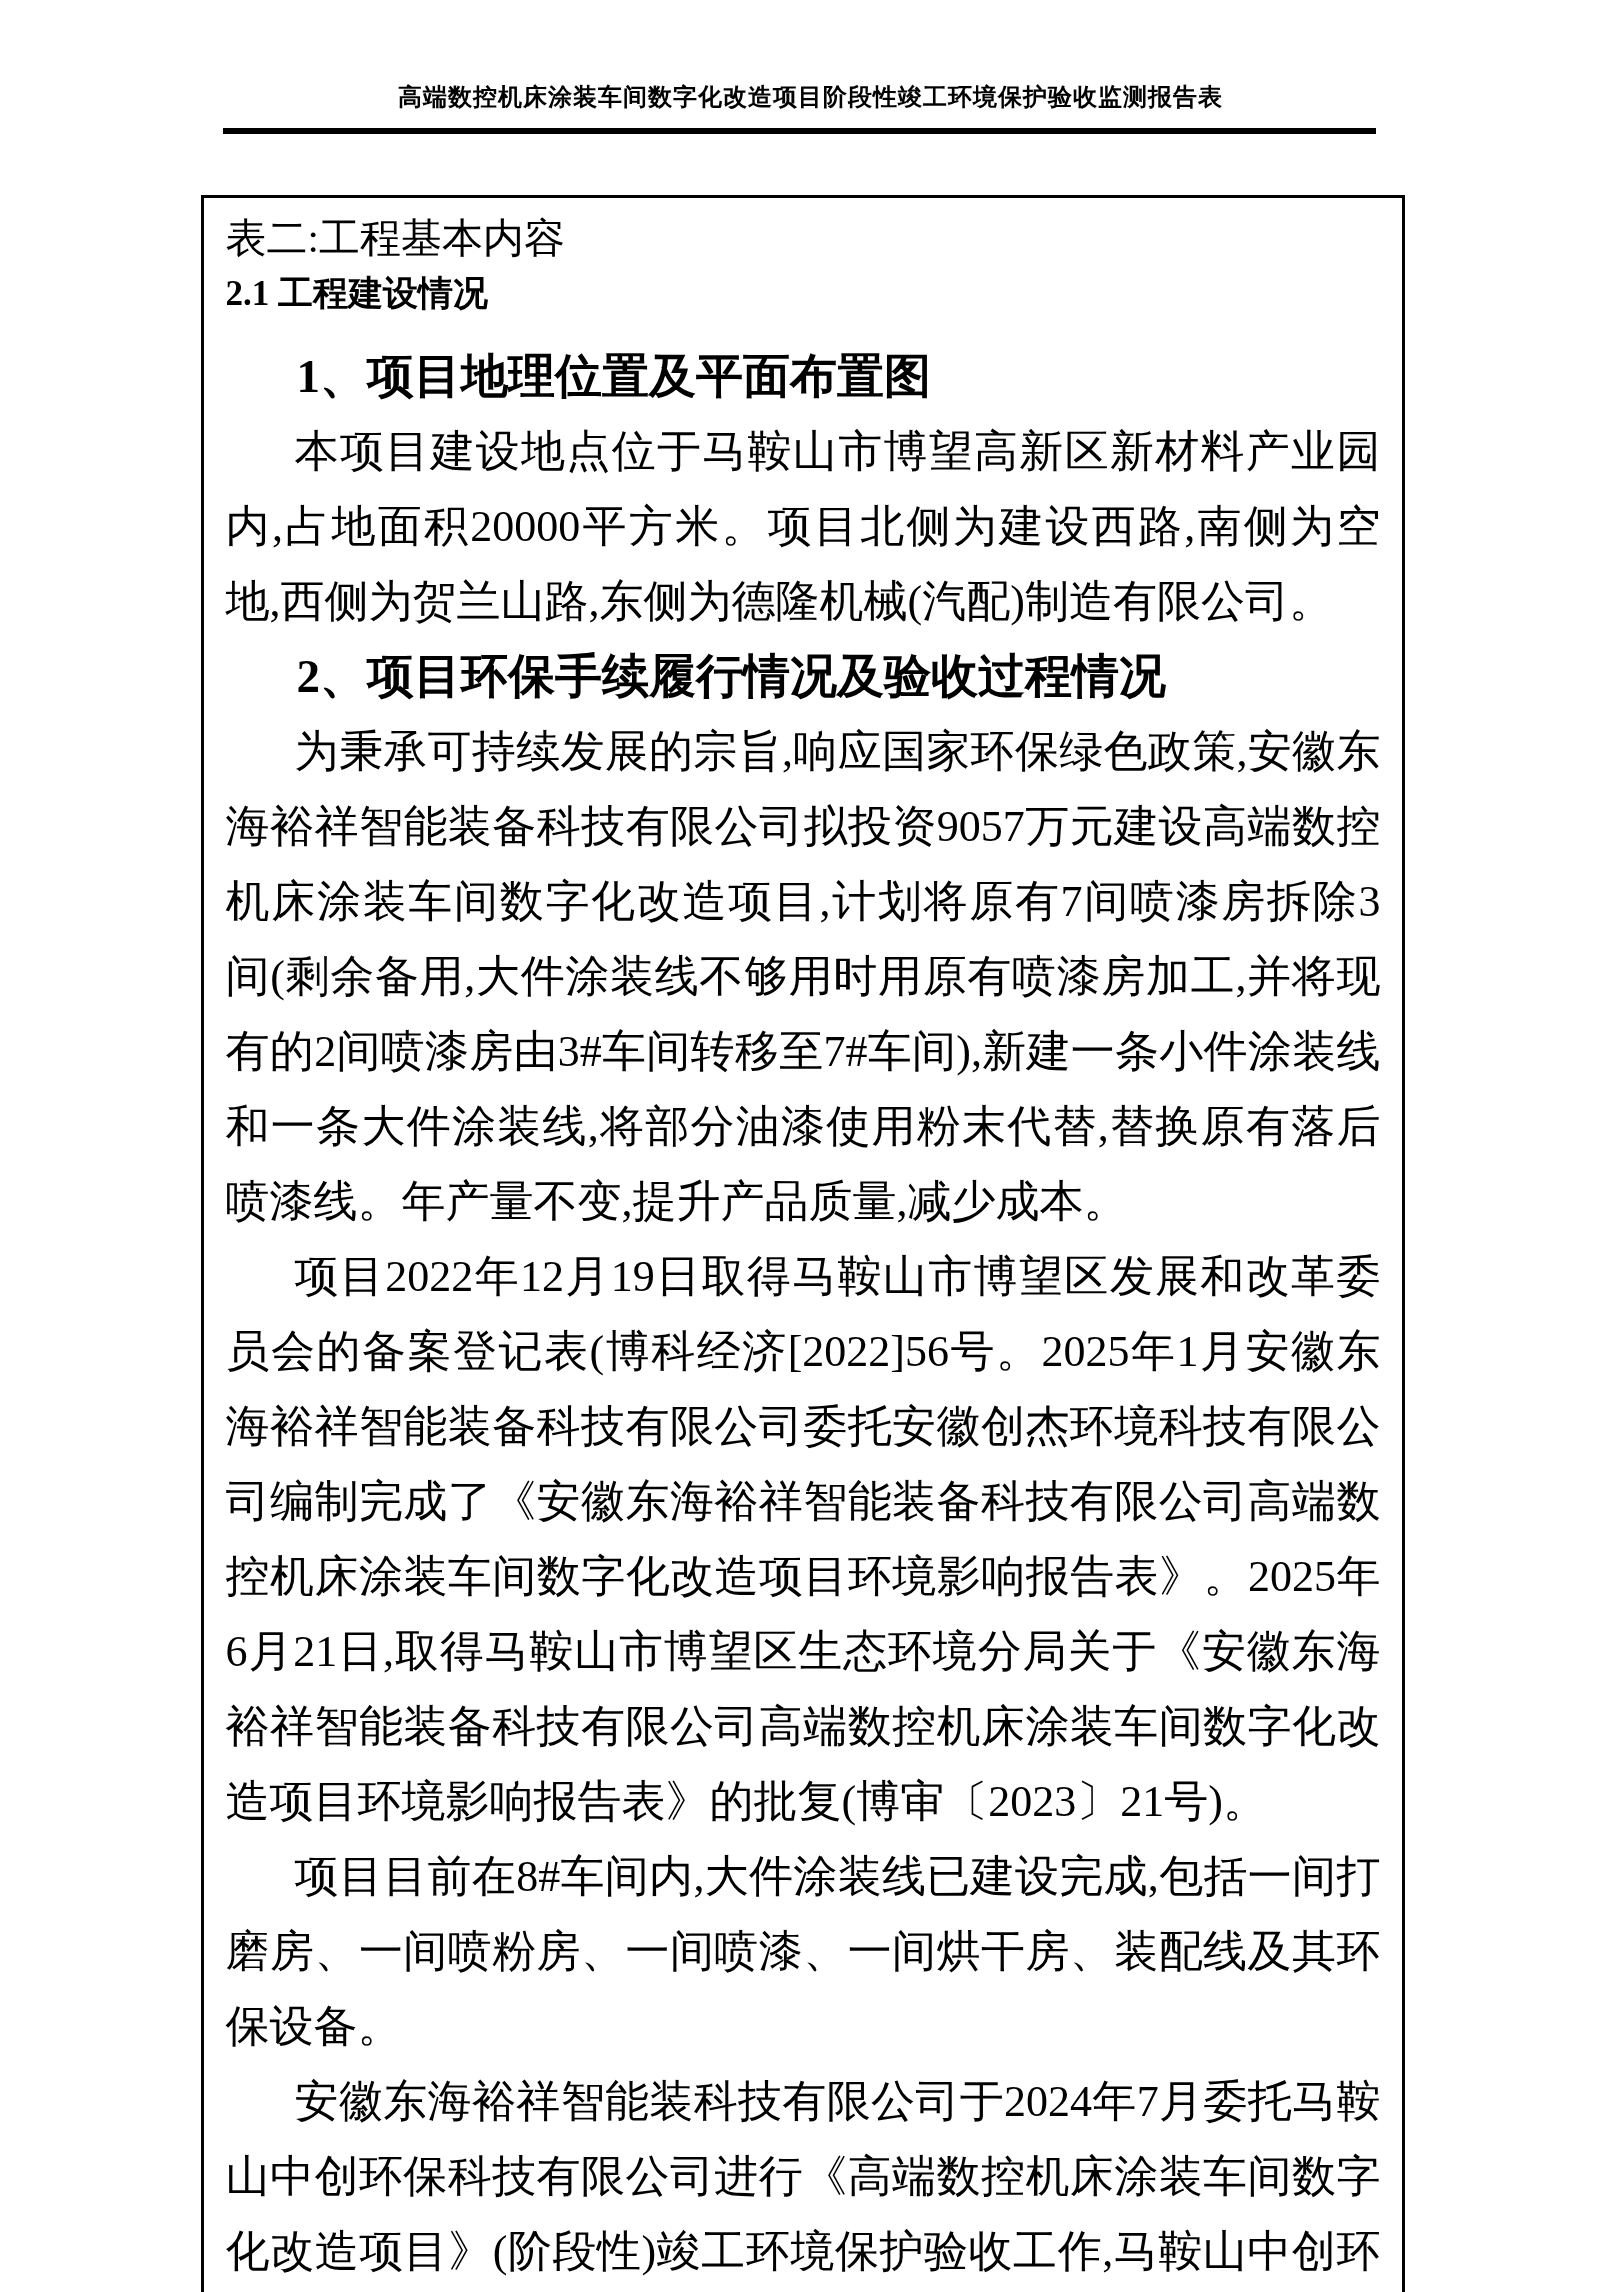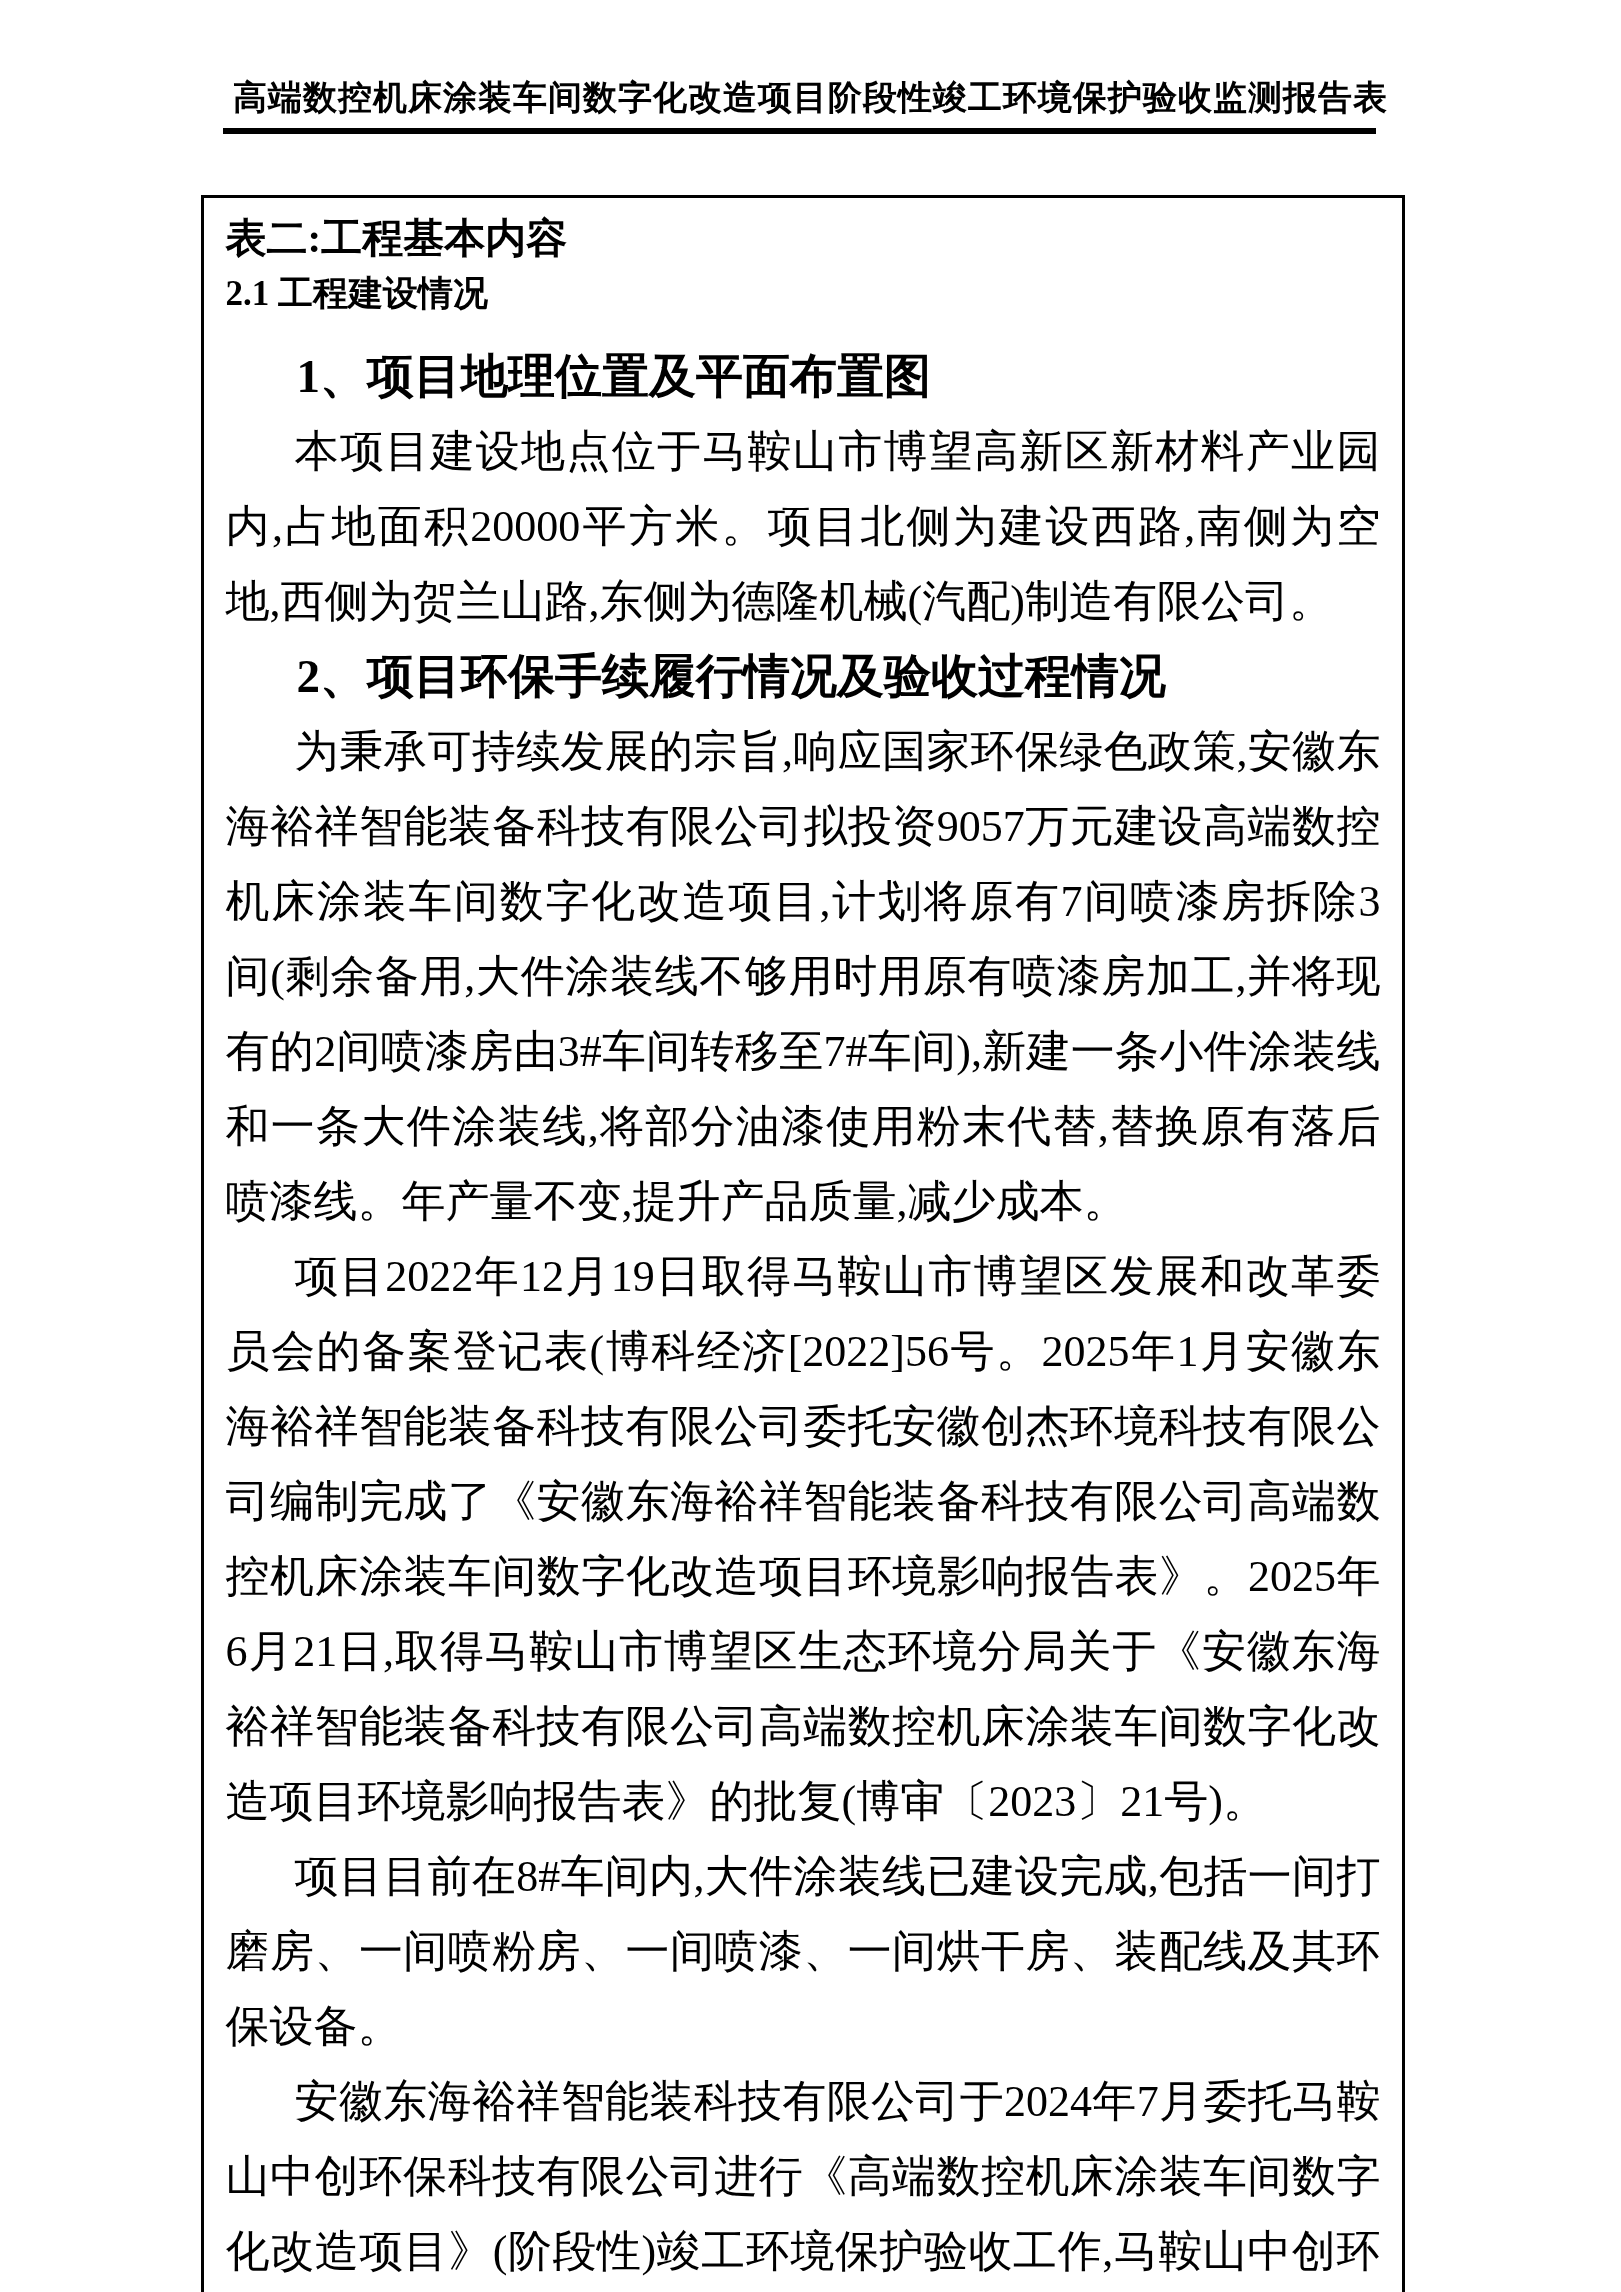--- a/index.html
+++ b/index.html
@@ -7,41 +7,41 @@
   body {
     width: 1621px;
     height: 2293px;
     position: relative;
     color: #000000;
     font-family: "Liberation Serif", "DejaVu Serif", serif;
   }
   .running-head {
     padding-top: 78px;
     text-align: center;
-    font-size: 34px;
+    font-size: 24px;
     font-weight: bold;
     line-height: 39px;
     letter-spacing: 1px;
   }
   .header-rule {
     width: 1153px;
     height: 5.9px;
     background: #000000;
     margin: 10.8px 0 0 223px;
   }
   .content-box {
     width: 1204px;
     min-height: 1897px;
     margin: 61px 0 0 201px;
     border: 3.9px solid #000000;
     padding: 11.8px 21.6px 39px 21.6px;
   }
   .box-title {
     font-size: 41px;
-    font-weight: bold;
+    font-weight: normal;
     line-height: 59px;
   }
   .box-section {
     font-size: 35px;
     font-weight: bold;
     line-height: 51px;
     margin-bottom: 19.6px;
   }
   .sub-heading {
     font-size: 47px;

